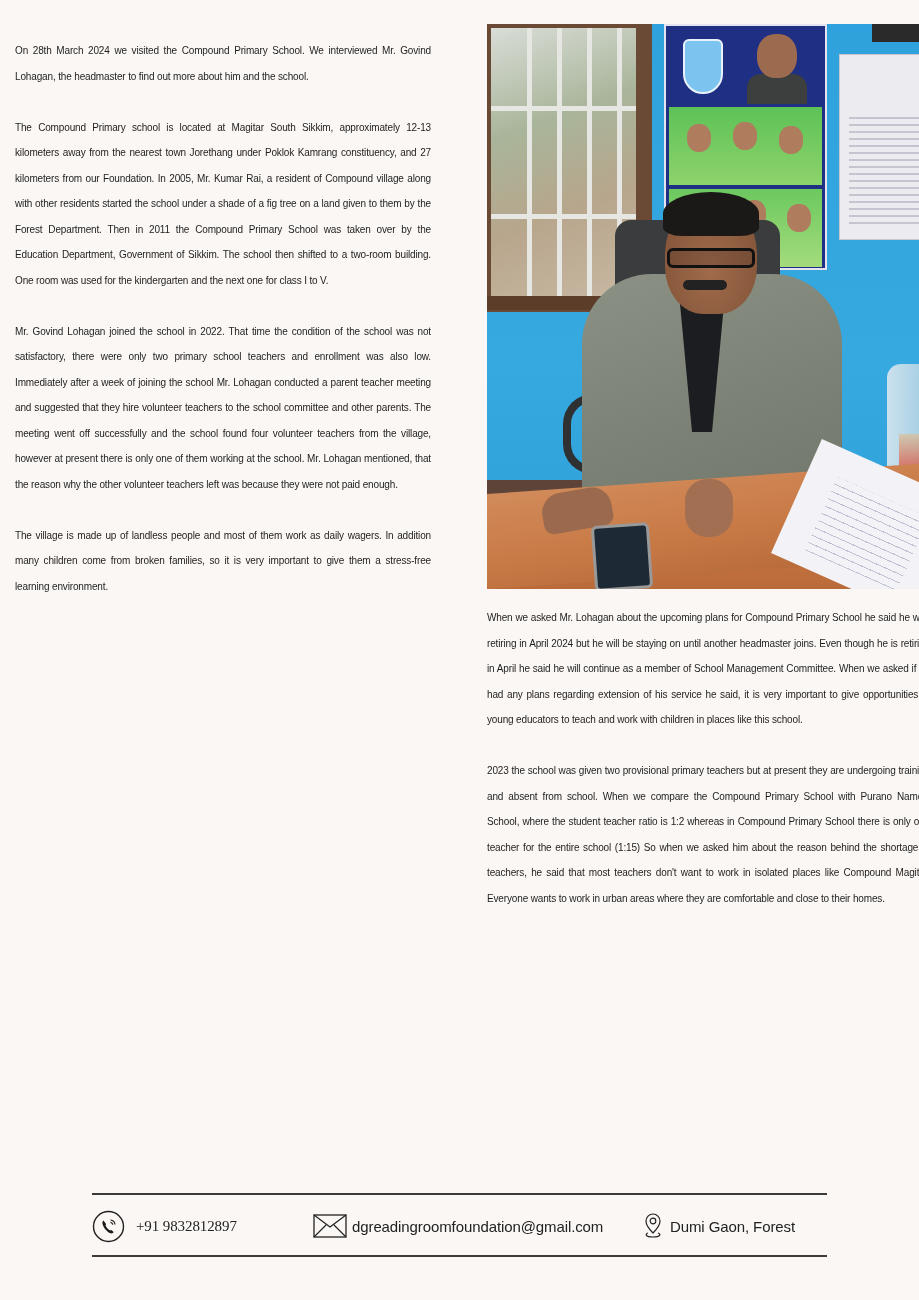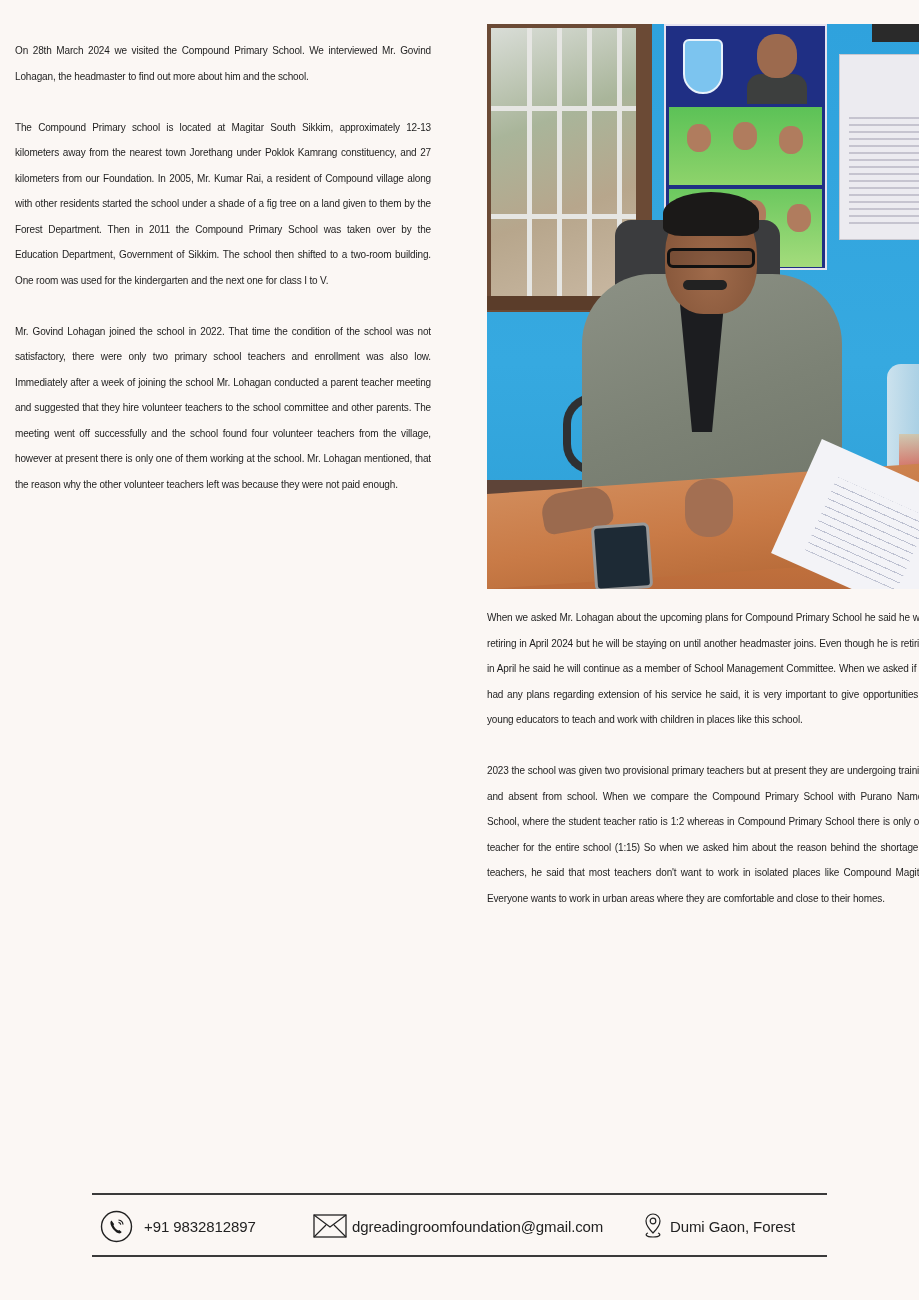--- a/index.html
+++ b/index.html
@@ -80,31 +80,32 @@
   .papers { left: 303px; top: 440px; width: 150px; height: 125px; background: #f3f3f7; transform: rotate(24deg); }
   .paper-lines { left: 330px; top: 470px; width: 100px; height: 80px; background: repeating-linear-gradient(0deg,#9aa0b8 0 1px,transparent 1px 8px); transform: rotate(24deg); opacity: .6; }
   .jar { left: 400px; top: 340px; width: 60px; height: 130px; background: linear-gradient(90deg,rgba(230,236,240,.85),rgba(200,210,220,.6)); border-radius: 14px; }
   .jar-content { left: 412px; top: 410px; width: 40px; height: 50px; background: linear-gradient(180deg,#d9c29a,#e0573f 60%,#4a6ad0); opacity: .7; }
 
   
   .footer-line { position: absolute; left: 92px; width: 735px; height: 2px; background: #3a3a3a; }
   .footer { position: absolute; left: 92px; top: 1208px; width: 735px; height: 36px; }
   .f-item { position: absolute; top: 0; height: 36px; display: flex; align-items: center; font-size: 15px; color: #222; letter-spacing: -0.1px; }
   .f-item svg { flex: none; }
-  .f-phone { left: 8px; }
+  .f-phone { left: 0; font-family: Liberation Serif, serif; }
   .f-email { left: 221px; }
   .f-loc { left: 551px; }
 </style>
 </head>
 <body>
 
 <div class="left-col">
   <p class="para">On 28th March 2024 we visited the Compound Primary School. We interviewed  Mr. Govind Lohagan, the headmaster to find out more about him and the school.</p>
   <p class="para">The Compound Primary school is located at Magitar South Sikkim, approximately 12-13 kilometers away from the nearest town Jorethang under Poklok Kamrang constituency, and 27 kilometers from our Foundation. In 2005, Mr. Kumar Rai, a resident of Compound village along with other residents started the school under a shade of a fig tree on a land given to them by the Forest Department. Then in 2011 the Compound Primary School was taken over by the Education Department, Government of Sikkim. The school then shifted to a two-room building. One room was used for the kindergarten and the next one for class I to V.</p>
   <p class="para">Mr. Govind Lohagan joined the school in 2022. That time the condition of the school was not satisfactory, there were only two primary school teachers and enrollment was also low. Immediately after a week of joining the school Mr. Lohagan conducted a parent teacher meeting and suggested that they hire volunteer teachers to the school committee and other parents. The meeting went off successfully and the school found four volunteer teachers from the village, however at present there is only one of them working at the school. Mr. Lohagan mentioned, that the reason why the other volunteer teachers left was because they were not paid enough.</p>
+  <p class="para">The village is made up of landless people and most of them work as daily wagers. In addition many children come from broken families, so it is very important to give them a stress-free learning environment.</p>
 </div>
 
 <div class="right-col">
   <div class="photo">
     <div class="wall-blue"></div>
     <div class="window-frame"></div>
     <div class="window-glass"></div>
     <div class="win-bar-v" style="left:40px"></div>
     <div class="win-bar-v" style="left:70px"></div>
     <div class="win-bar-v" style="left:100px"></div>

